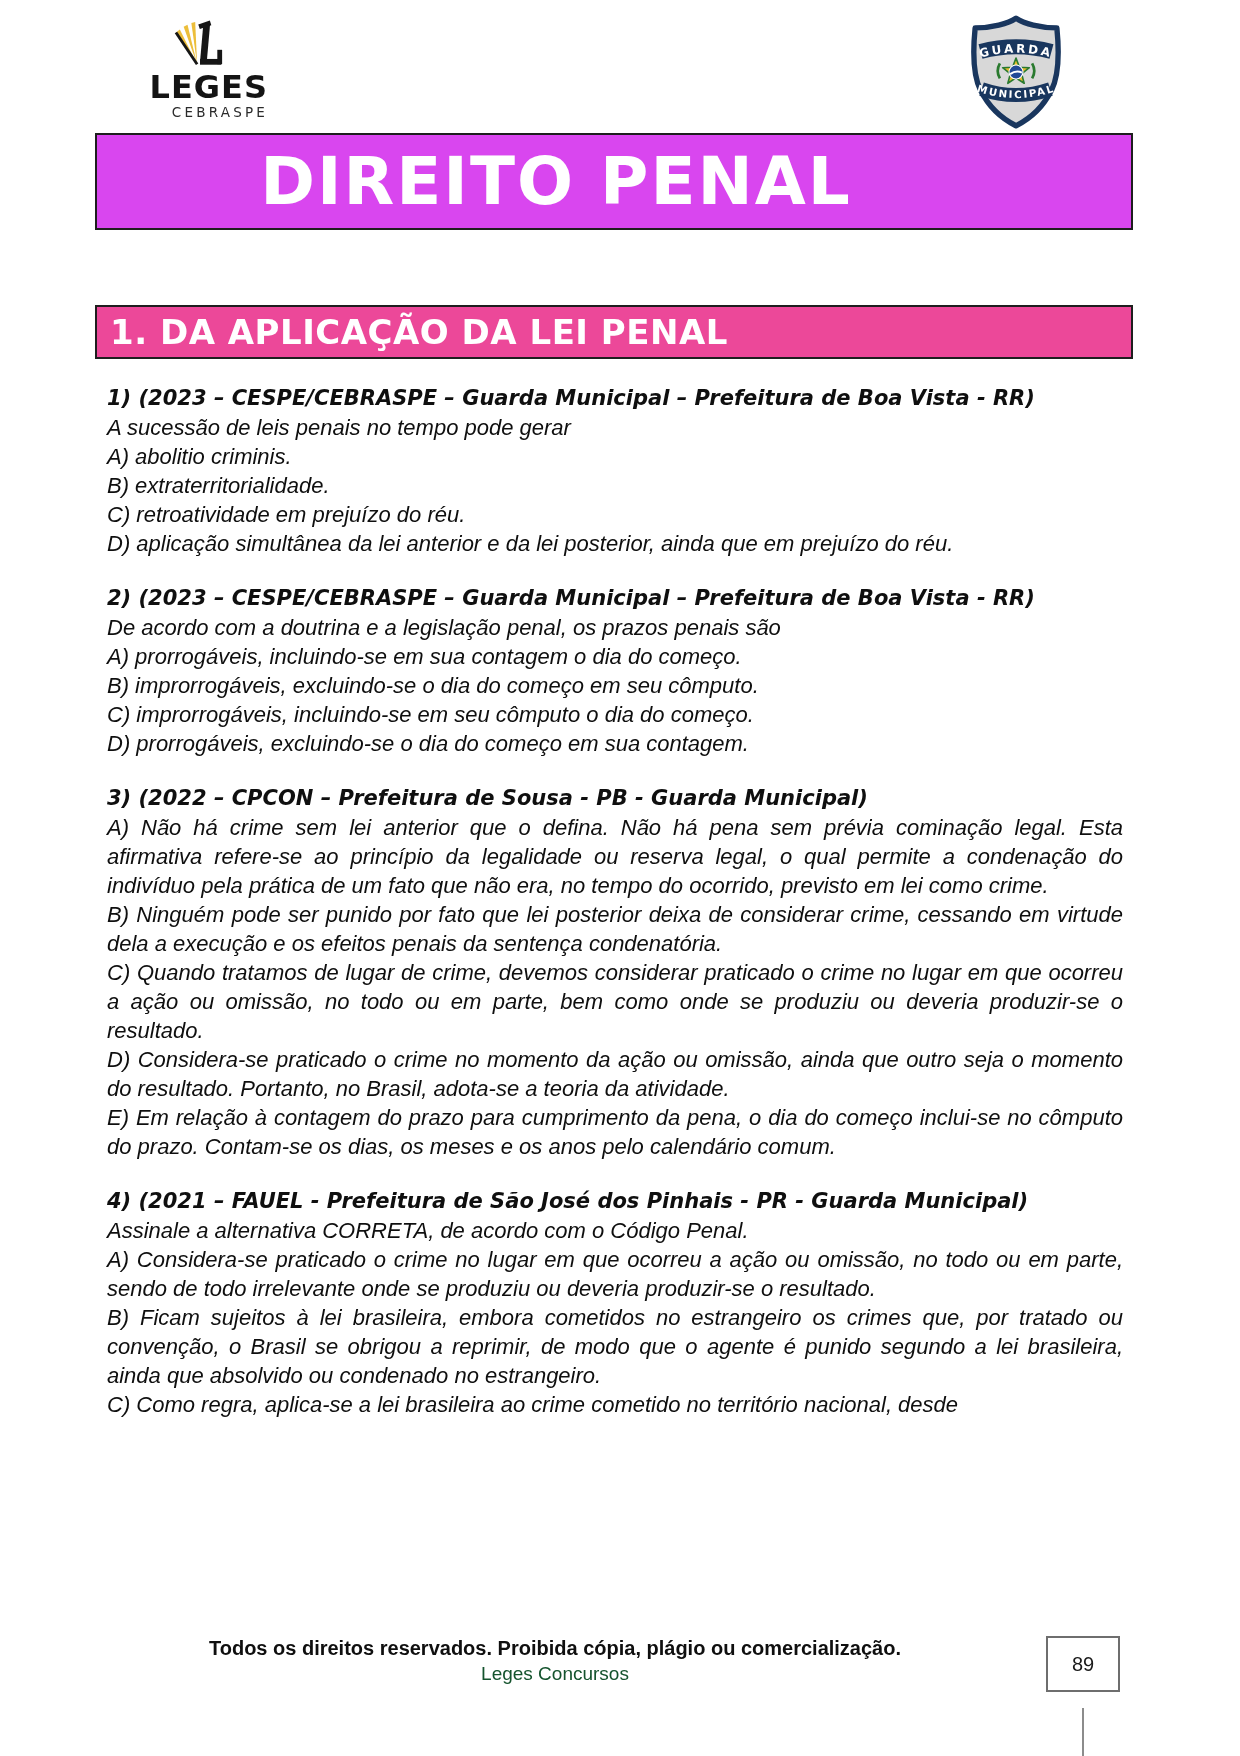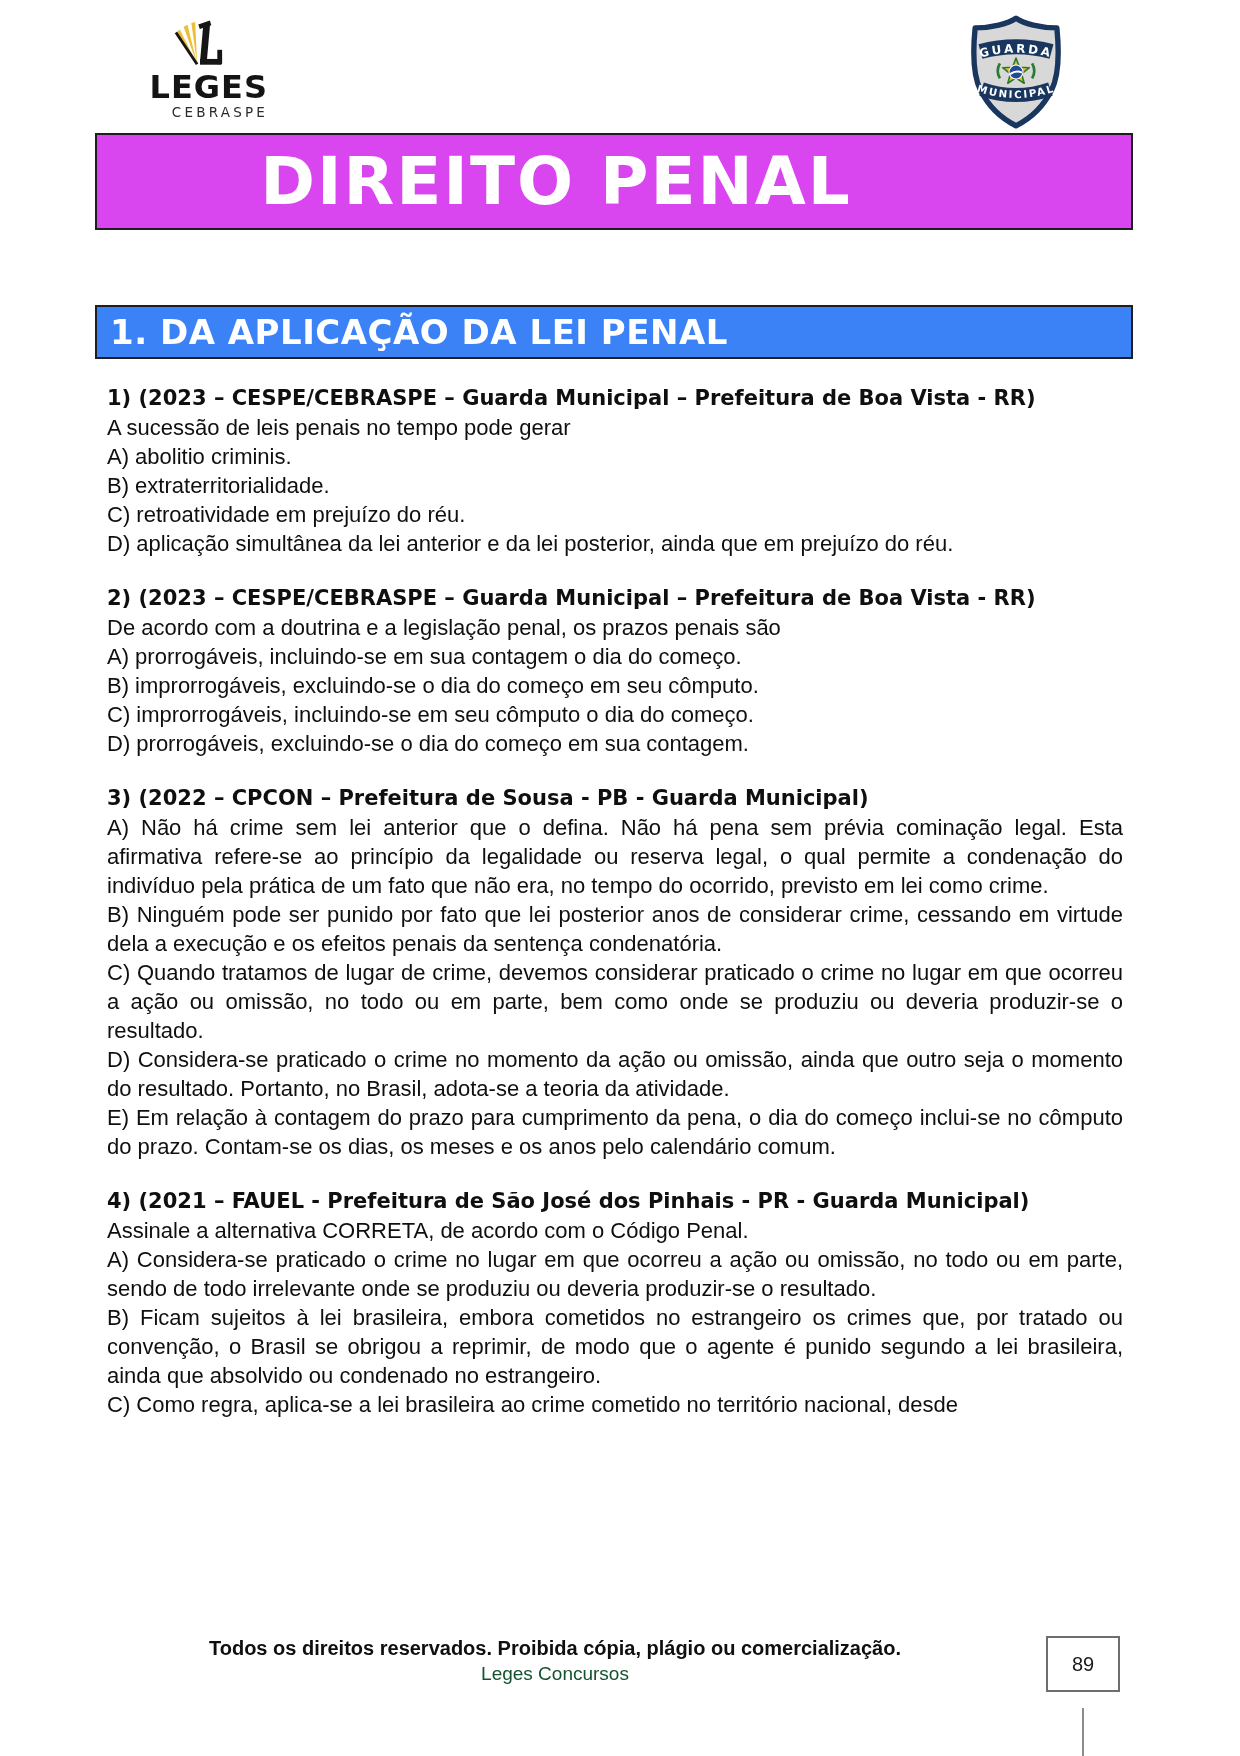--- a/index.html
+++ b/index.html
@@ -34,33 +34,33 @@
     background:#d946ef;border:2px solid #1e1e1e;box-sizing:border-box;
     display:flex;align-items:center;justify-content:center;
     padding-right:116px;
   }
   .banner span{
     font-family:"DejaVu Sans",sans-serif;font-weight:bold;
     font-size:66px;color:#ffffff;letter-spacing:2px;white-space:nowrap;
   }
   .section-bar{
     position:absolute;left:95px;top:305px;width:1038px;height:54px;
-    background:#3b82f6;border:2px solid #1e1e1e;box-sizing:border-box;
+    background:#ec4899;border:2px solid #1e1e1e;box-sizing:border-box;
     display:flex;align-items:center;padding-left:13px;
   }
   .section-bar span{
     font-family:"DejaVu Sans",sans-serif;font-weight:bold;
     font-size:34px;color:#ffffff;letter-spacing:0.5px;white-space:nowrap;
   }
   
   .content{
     position:absolute;left:107px;top:384px;width:1016px;
   }
   .content p{
-    margin:0;font-size:22px;line-height:29px;text-align:justify;color:#0f0f0f;
+    margin:0;font-size:22px;line-height:29px;text-align:justify;color:#0f0f0f;font-style:italic;
   }
   .content p.q-header{
     font-family:"DejaVu Sans",sans-serif;font-weight:bold;font-size:21px;
   }
   .question{margin-bottom:26px;}
   
   .footer-rights{
     position:absolute;left:107px;top:1637px;width:896px;
     text-align:center;font-weight:bold;font-size:20px;color:#0f0f0f;
   }
@@ -146,21 +146,21 @@
       <p>De acordo com a doutrina e a legislação penal, os prazos penais são</p>
       <p>A) prorrogáveis, incluindo-se em sua contagem o dia do começo.</p>
       <p>B) improrrogáveis, excluindo-se o dia do começo em seu cômputo.</p>
       <p>C) improrrogáveis, incluindo-se em seu cômputo o dia do começo.</p>
       <p>D) prorrogáveis, excluindo-se o dia do começo em sua contagem.</p>
     </div>
 
     <div class="question">
       <p class="q-header">3) (2022 – CPCON – Prefeitura de Sousa - PB - Guarda Municipal)</p>
       <p>A) Não há crime sem lei anterior que o defina. Não há pena sem prévia cominação legal. Esta afirmativa refere-se ao princípio da legalidade ou reserva legal, o qual permite a condenação do indivíduo pela prática de um fato que não era, no tempo do ocorrido, previsto em lei como crime.</p>
-      <p>B) Ninguém pode ser punido por fato que lei posterior anos de considerar crime, cessando em virtude dela a execução e os efeitos penais da sentença condenatória.</p>
+      <p>B) Ninguém pode ser punido por fato que lei posterior deixa de considerar crime, cessando em virtude dela a execução e os efeitos penais da sentença condenatória.</p>
       <p>C) Quando tratamos de lugar de crime, devemos considerar praticado o crime no lugar em que ocorreu a ação ou omissão, no todo ou em parte, bem como onde se produziu ou deveria produzir-se o resultado.</p>
       <p>D) Considera-se praticado o crime no momento da ação ou omissão, ainda que outro seja o momento do resultado. Portanto, no Brasil, adota-se a teoria da atividade.</p>
       <p>E) Em relação à contagem do prazo para cumprimento da pena, o dia do começo inclui-se no cômputo do prazo. Contam-se os dias, os meses e os anos pelo calendário comum.</p>
     </div>
 
     <div class="question">
       <p class="q-header">4) (2021 – FAUEL - Prefeitura de São José dos Pinhais - PR - Guarda Municipal)</p>
       <p>Assinale a alternativa CORRETA, de acordo com o Código Penal.</p>
       <p>A) Considera-se praticado o crime no lugar em que ocorreu a ação ou omissão, no todo ou em parte, sendo de todo irrelevante onde se produziu ou deveria produzir-se o resultado.</p>
       <p>B) Ficam sujeitos à lei brasileira, embora cometidos no estrangeiro os crimes que, por tratado ou convenção, o Brasil se obrigou a reprimir, de modo que o agente é punido segundo a lei brasileira, ainda que absolvido ou condenado no estrangeiro.</p>

